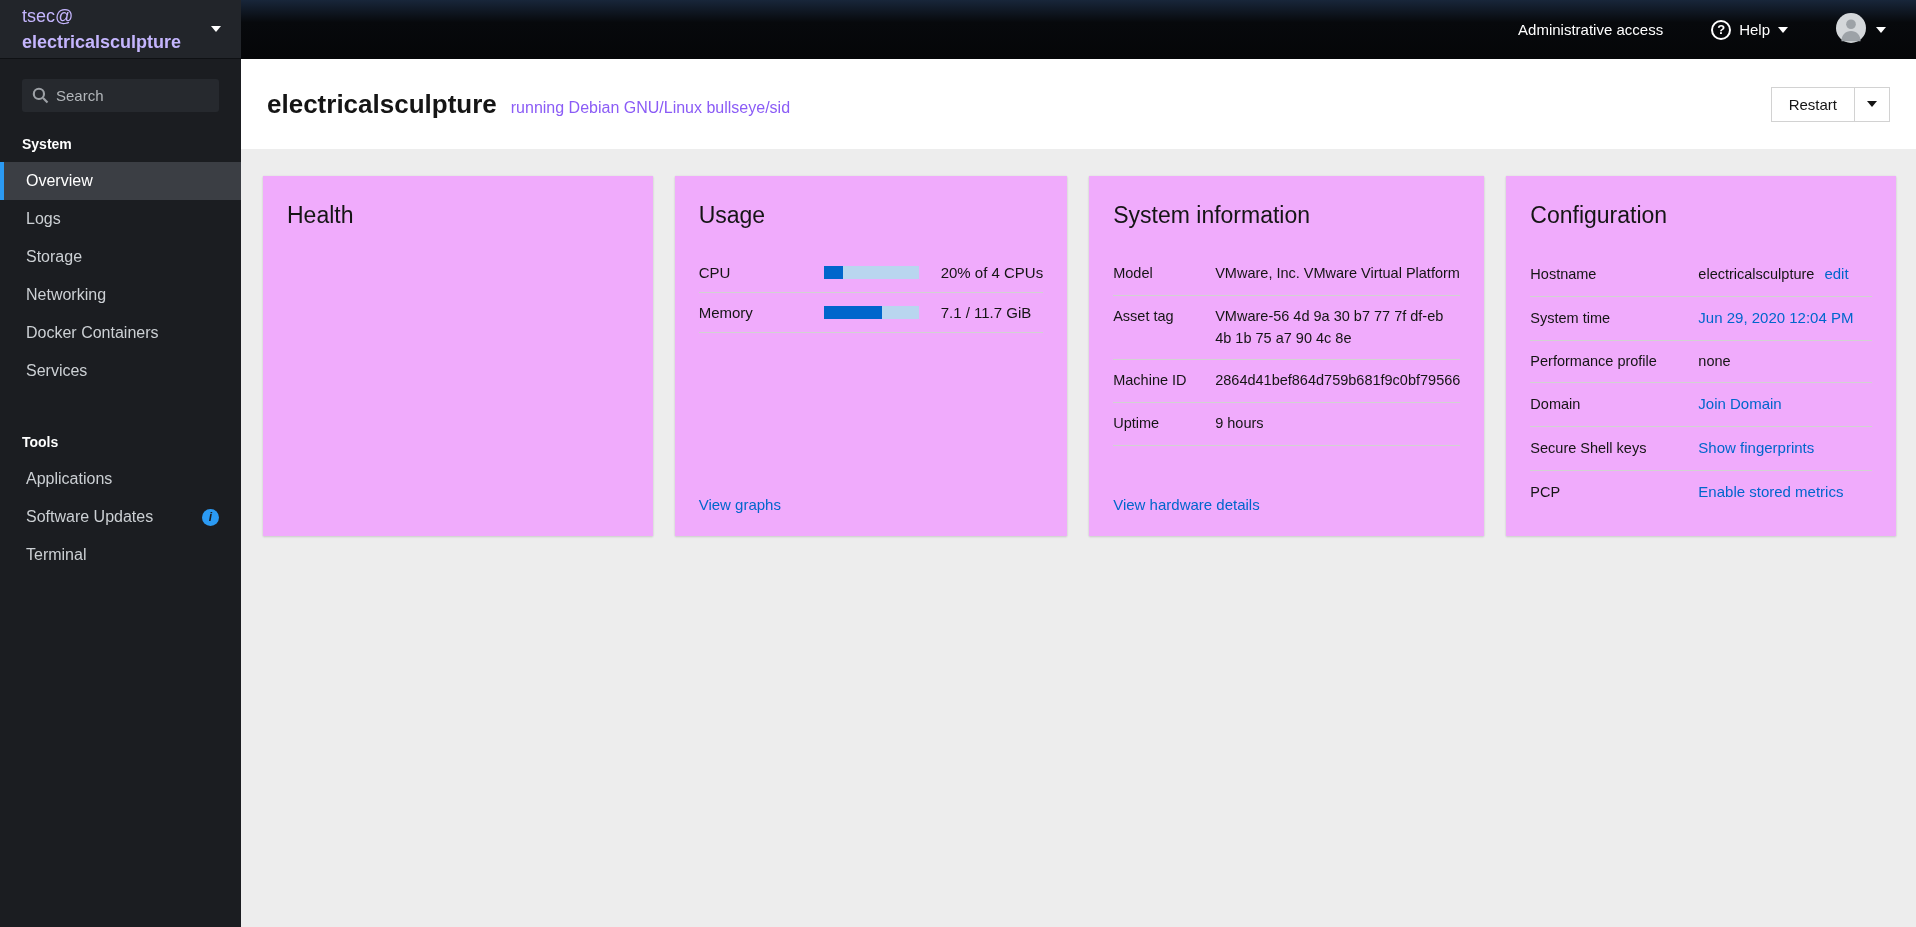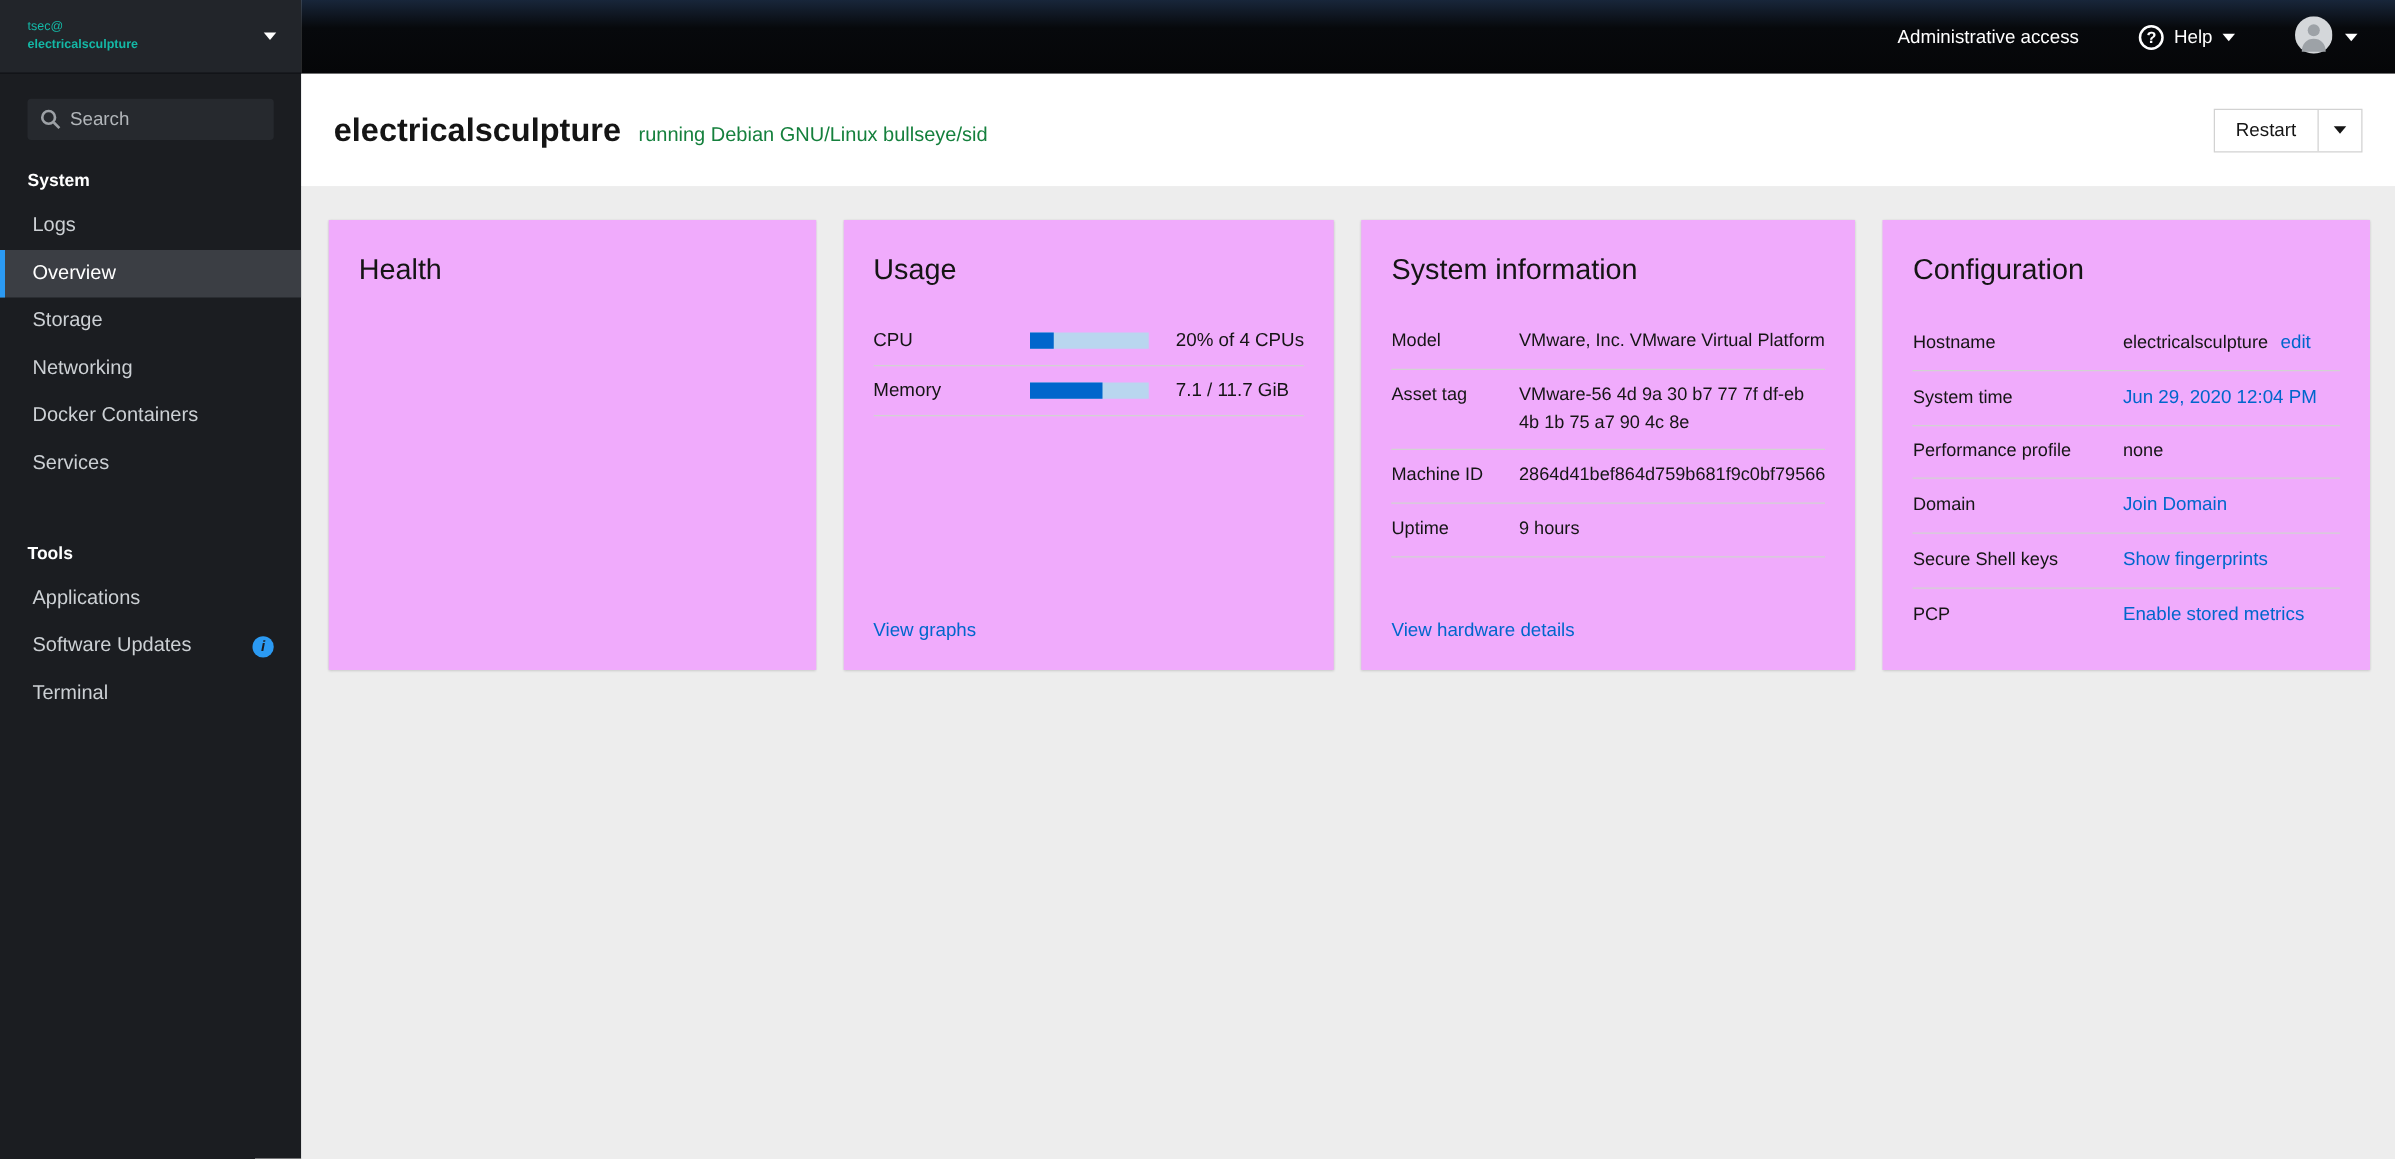--- a/index.html
+++ b/index.html
@@ -6,21 +6,21 @@
   html,body { width:1916px; height:927px; overflow:hidden; background:#ededed;
               font-family:"Liberation Sans", sans-serif; color:#151515; }
   .app { display:flex; width:100%; height:100%; }
 
   
   .sidebar { width:241px; min-width:241px; background:#1b1d21; color:#d2d5d9;
              display:flex; flex-direction:column; }
   .host-switcher { height:59px; background:#22252a; border-bottom:1px solid #0f1114;
                    display:flex; align-items:center; justify-content:space-between;
                    padding:0 20px 0 22px; cursor:pointer; }
-  .host-text { font-size:10px; line-height:1.45; color:#14b8a6; }
+  .host-text { font-size:18px; line-height:1.45; color:#c4b5fd; }
   .host-text .host-name { font-weight:700; display:block; }
   .caret-down { width:0; height:0; border-left:5px solid transparent;
                 border-right:5px solid transparent; border-top:6px solid currentColor;
                 display:inline-block; }
   .search-wrap { margin:20px 22px 12px 22px; position:relative; }
   .search-wrap svg { position:absolute; left:10px; top:8px; }
   .search-wrap input { width:100%; height:33px; background:#26292e; border:none;
                        border-radius:3px; padding:0 10px 0 34px; font-size:15px;
                        color:#e8eaec; font-family:"Liberation Sans", sans-serif; }
   .search-wrap input::placeholder { color:#b2b6ba; opacity:1; }
@@ -46,21 +46,21 @@
               padding:8px 12px; cursor:pointer; }
   .help-circle { width:20px; height:20px; border:2px solid #fff; border-radius:50%;
                  font-size:13px; font-weight:700; line-height:16px; text-align:center;
                  display:inline-block; }
   .avatar-wrap { display:flex; align-items:center; gap:10px; }
 
   .page-header { height:90px; background:#fff; display:flex; align-items:center;
                  justify-content:space-between; padding:0 26px 0 26px; }
   .page-title-row { display:flex; align-items:baseline; gap:14px; }
   .page-title { font-size:26px; font-weight:700; color:#151515; }
-  .page-subtitle { font-size:16px; color:#15803d; }
+  .page-subtitle { font-size:16px; color:#8b5cf6; }
   .split-btn { display:inline-flex; background:#fff; border:1px solid #d2d2d2; }
   .split-main { padding:8px 17px; font-size:15px; background:none; border:none;
                 font-family:"Liberation Sans", sans-serif; color:#151515; cursor:pointer; }
   .split-caret { padding:8px 12px; border:none; border-left:1px solid #d2d2d2;
                  background:none; cursor:pointer; display:flex; align-items:center; }
   .split-caret .caret-down { border-top-color:#151515; }
 
   
   .content { flex:1; background:#ededed; padding:27px 20px 0 22px; }
   .cards { display:grid; grid-template-columns:repeat(4, 1fr); gap:22px; }
@@ -110,25 +110,25 @@
         <svg width="17" height="17" viewBox="0 0 16 16" fill="none" stroke="#9da1a6" stroke-width="2">
           <circle cx="6.5" cy="6.5" r="4.8"></circle>
             <line x1="10.4" y1="10.4" x2="14.6" y2="14.6"></line>
         </svg>
       </span>
       <input type="text" placeholder="Search" style="">
     </div>
 
     <nav>
       <div class="nav-section-title">System</div>
-      <a class="nav-item">
-        <span>Logs</span>
-        </a>
       <a class="nav-item current">
         <span>Overview</span>
+        </a>
+      <a class="nav-item">
+        <span>Logs</span>
         </a>
       <a class="nav-item">
         <span>Storage</span>
         </a>
       <a class="nav-item">
         <span>Networking</span>
         </a>
       <a class="nav-item">
         <span>Docker Containers</span>
         </a>

